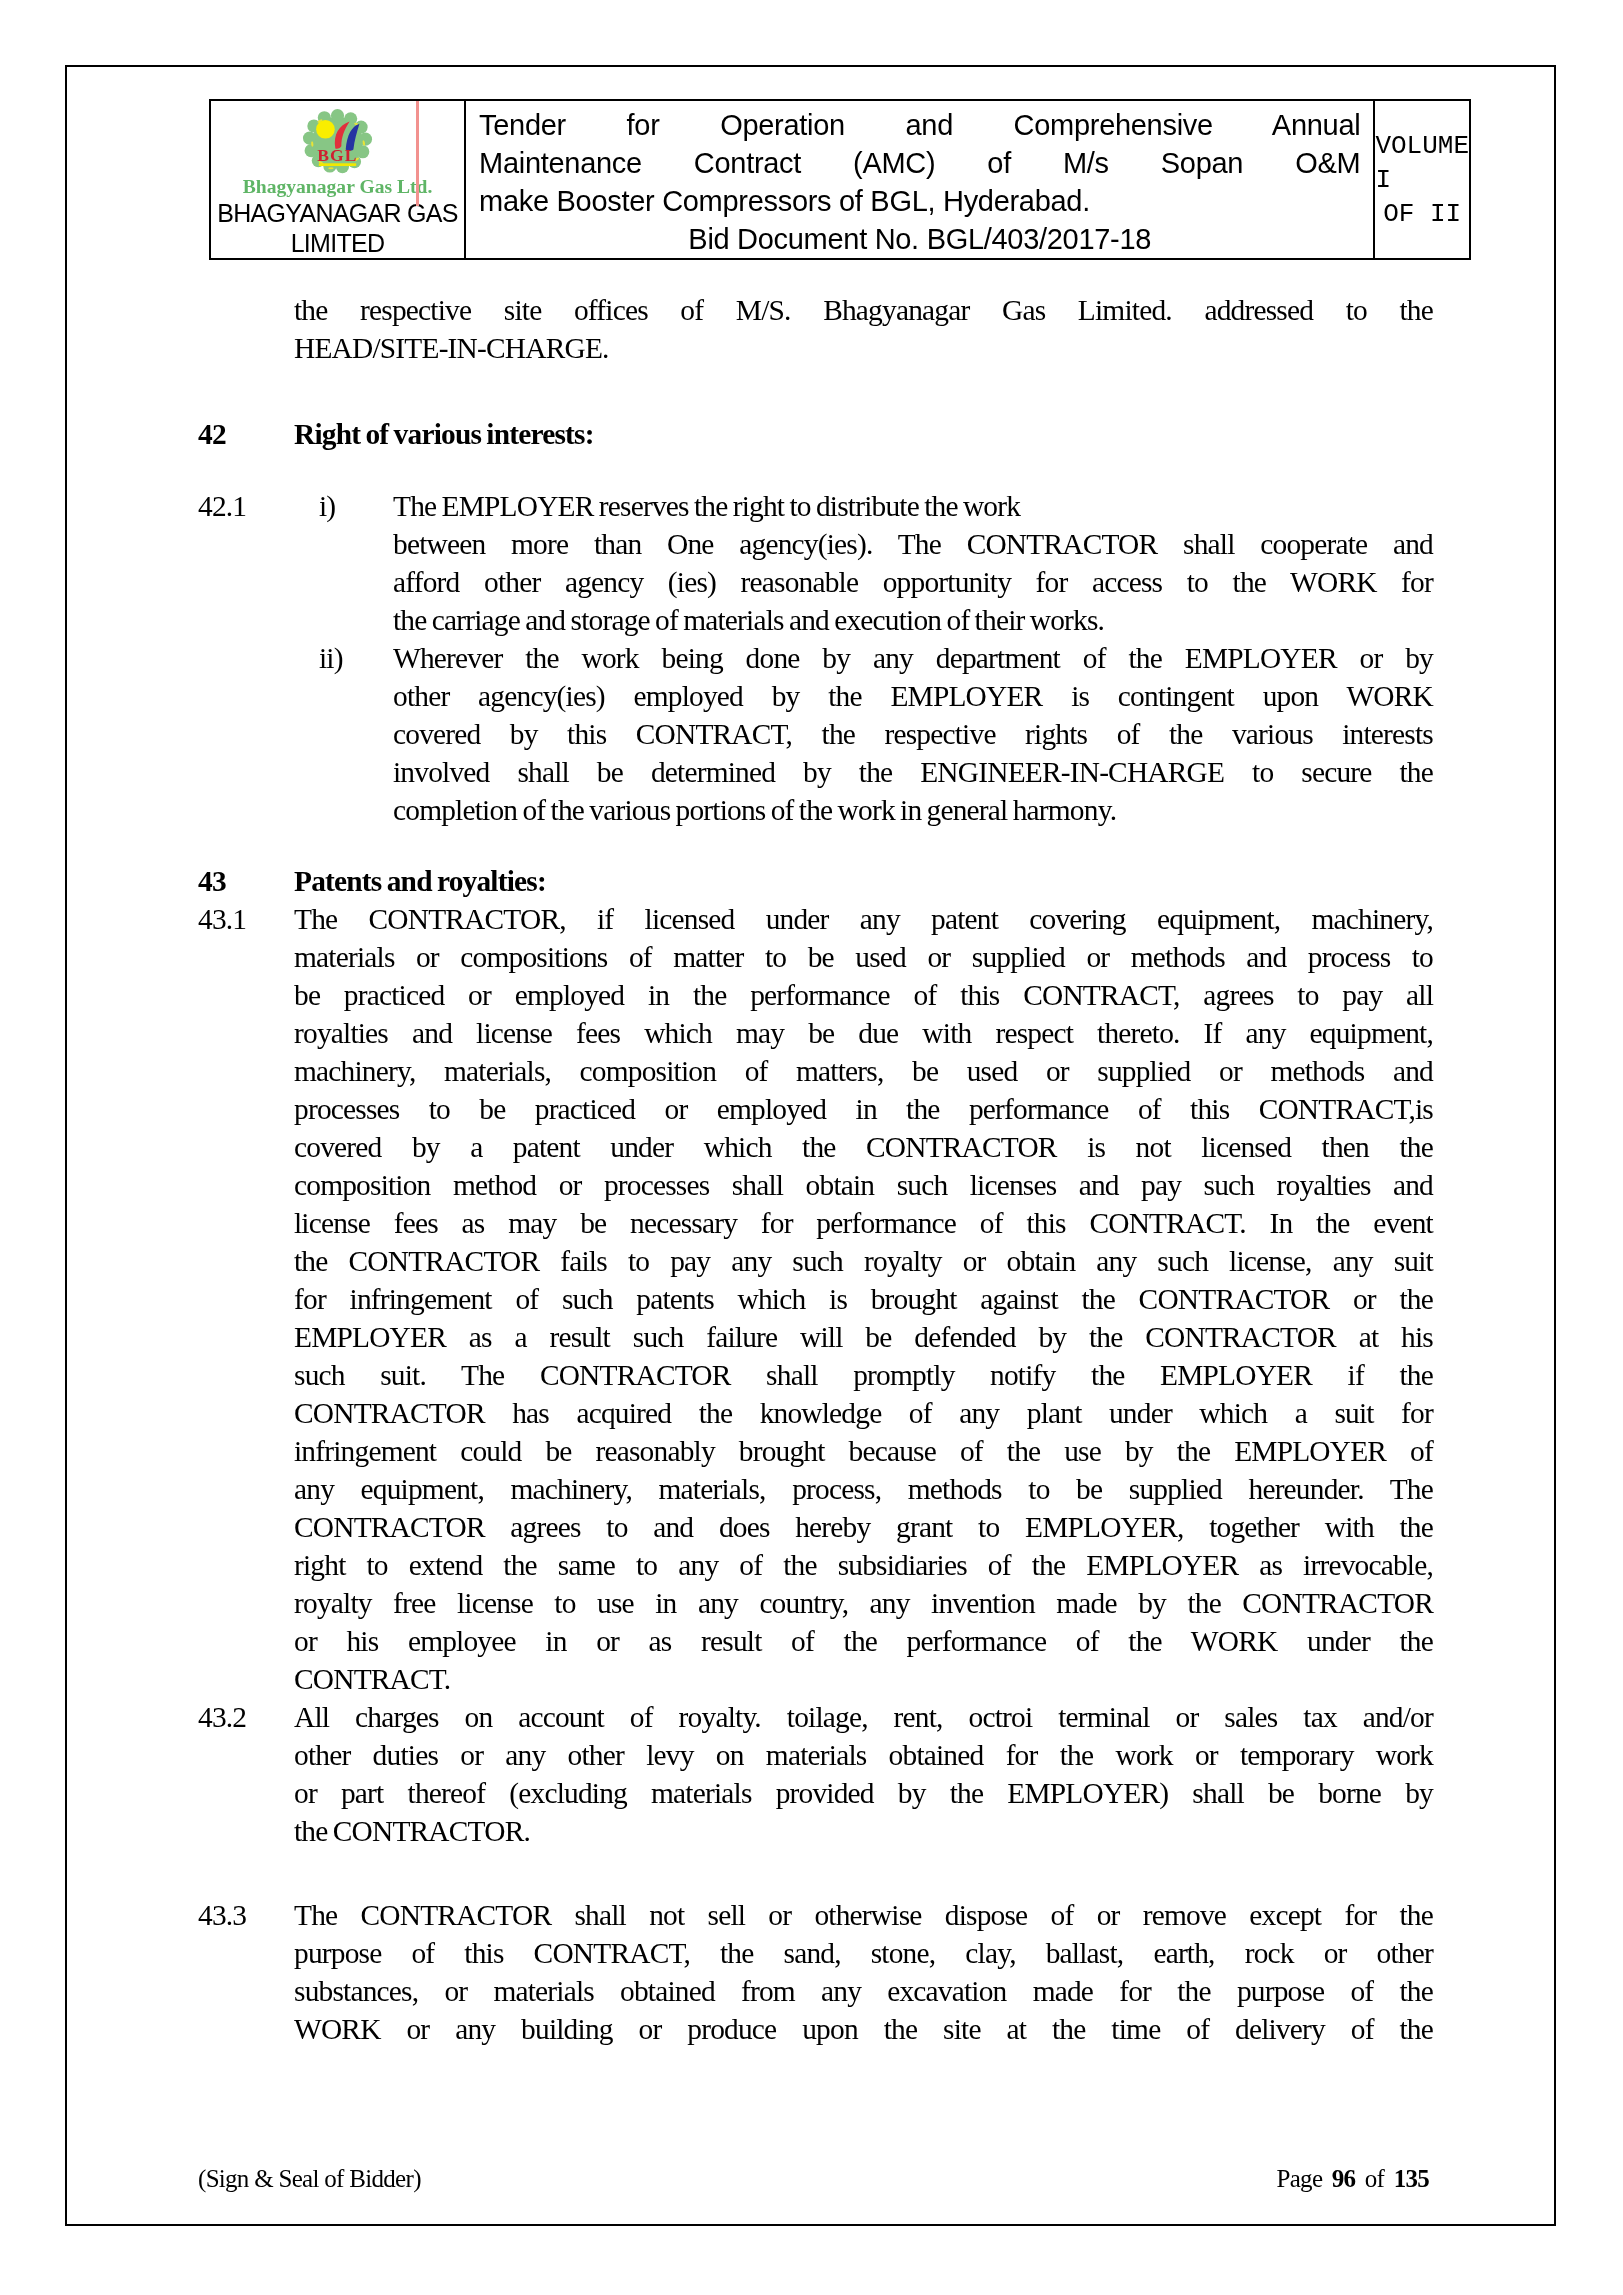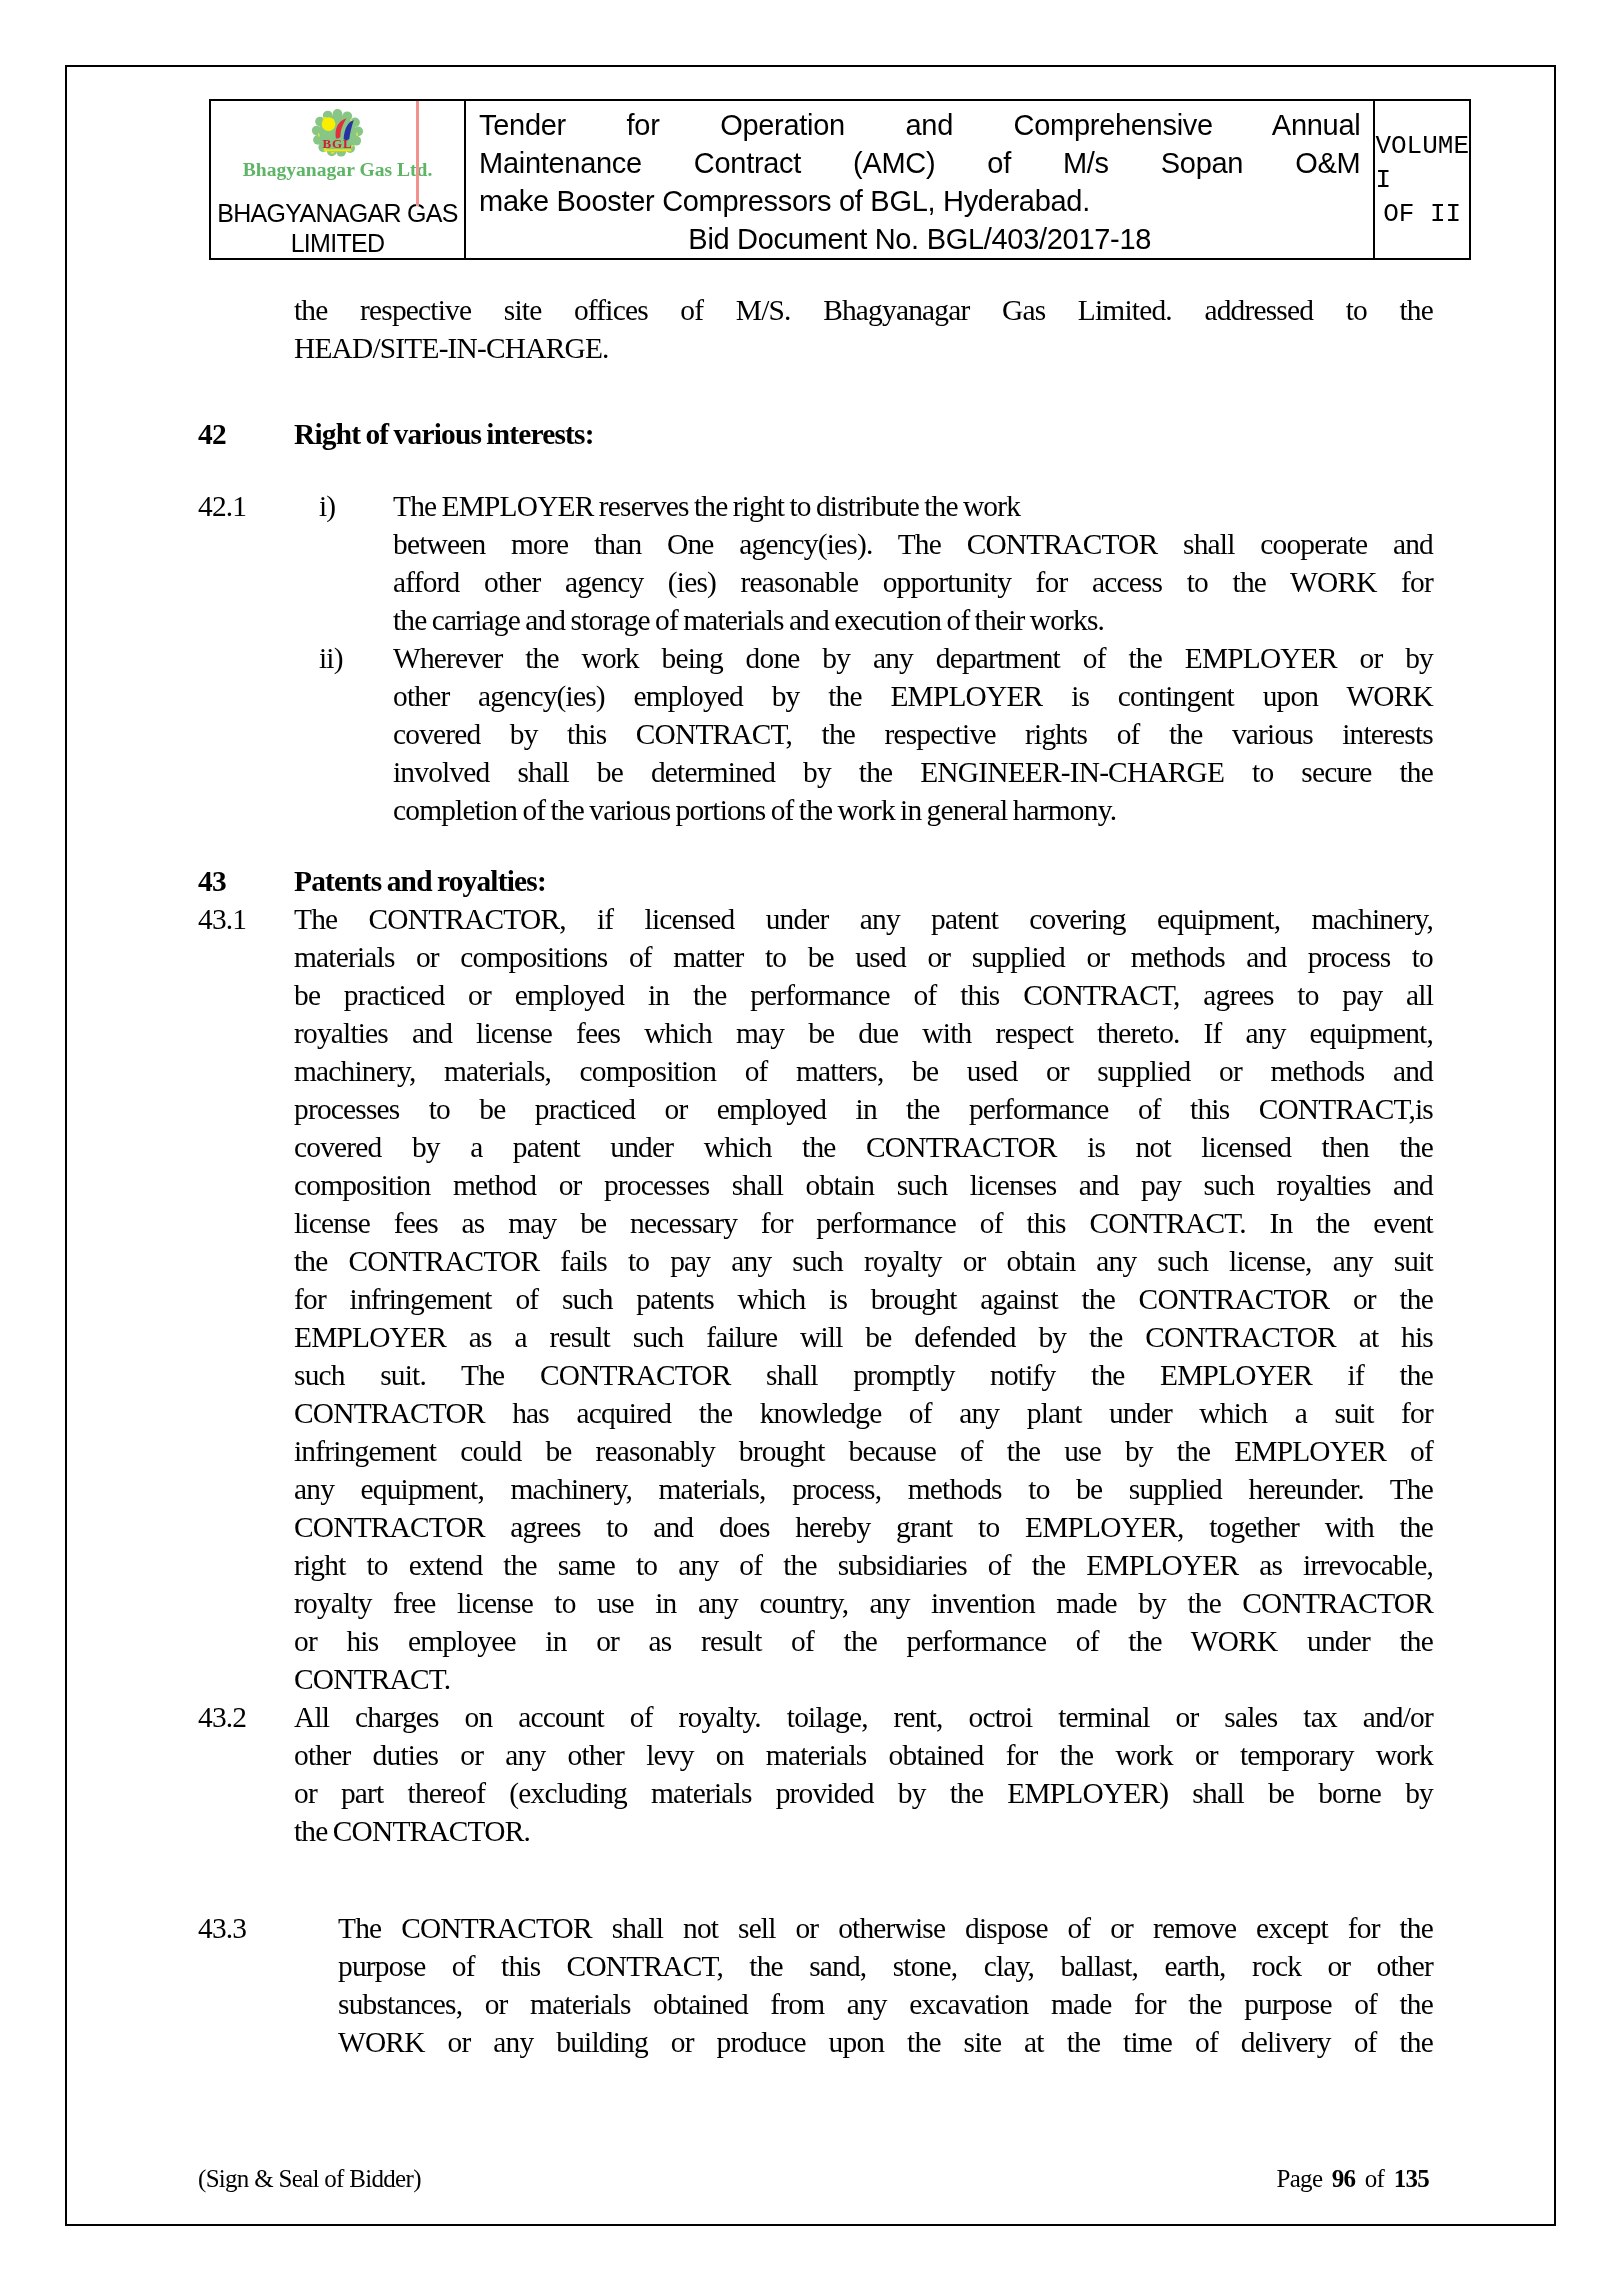--- a/index.html
+++ b/index.html
@@ -18,21 +18,21 @@
         letter-spacing:-0.3px;}
   .volume-cell{flex:1;display:flex;flex-direction:column;justify-content:center;align-items:center;
         font-family:Liberation Mono, monospace;font-size:26px;line-height:34px;}
   .t-line{text-align:justify;text-align-last:justify;-moz-text-align-last:justify;}
   .t-plain{text-align:left;}
   .t-center{text-align:center;}
   .red-line{position:absolute;left:205px;top:0;width:2.6px;height:105px;background:#f2928f;}
   .logo-caption{font-family:"Liberation Serif", serif;font-weight:600;font-size:19.6px;
         color:#5fb566;margin-top:1.3px;}
   .company-name{font-family:"Liberation Sans", sans-serif;font-size:25px;line-height:30px;
-        letter-spacing:-0.7px;text-align:center;margin-top:17px;}
+        letter-spacing:-0.7px;text-align:center;margin-top:0;}
   
   .body-blocks{position:absolute;left:198px;top:291px;width:1235px;
         font-size:29.4px;line-height:38px;letter-spacing:-0.8px;}
   .row{display:flex;align-items:flex-start;}
   .num{width:96px;flex:none;}
   .marker{width:99px;flex:none;padding-left:25px;box-sizing:border-box;}
   .text{flex:1;min-width:0;word-spacing:-1.3px;}
   .heading .num,.heading .text{font-weight:bold;}
   .line{text-align:justify;}
   .line.stretch{text-align-last:justify;-moz-text-align-last:justify;}
@@ -171,21 +171,21 @@
       </div>
       <div class="row">
         <div class="num">43.2</div>
         <div class="text">
           <div class="line stretch">All charges on account of royalty. toilage, rent, octroi terminal or sales tax and/or</div>
           <div class="line stretch">other duties or any other levy on materials obtained for the work or temporary work</div>
           <div class="line stretch">or part thereof (excluding materials provided by the EMPLOYER) shall be borne by</div>
           <div class="line">the CONTRACTOR.</div>
         </div>
       </div>
-      <div class="row" style="margin-top: 59px; gap: 44px;">
+      <div class="row" style="margin-top: 46px;">
         <div class="num">43.3</div>
         <div class="text">
           <div class="line stretch">The CONTRACTOR shall not sell or otherwise dispose of or remove except for the</div>
           <div class="line stretch">purpose of this CONTRACT, the sand, stone, clay, ballast, earth, rock or other</div>
           <div class="line stretch">substances, or materials obtained from any excavation made for the purpose of the</div>
           <div class="line stretch">WORK or any building or produce upon the site at the time of delivery of the</div>
         </div>
       </div>
     </div>
 

